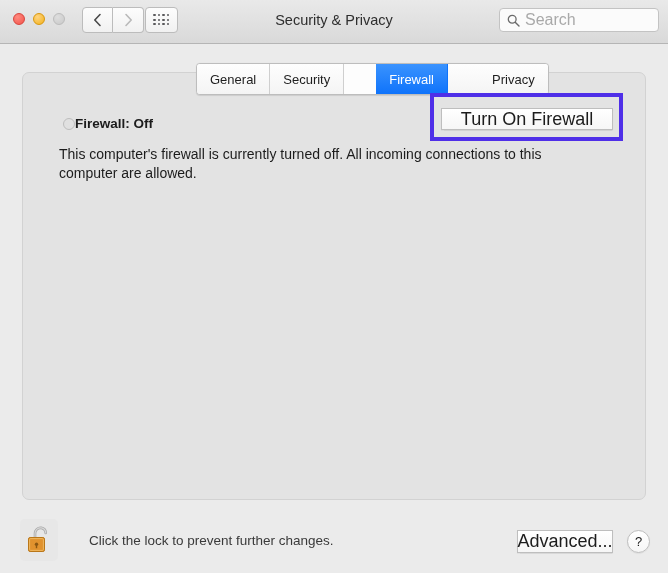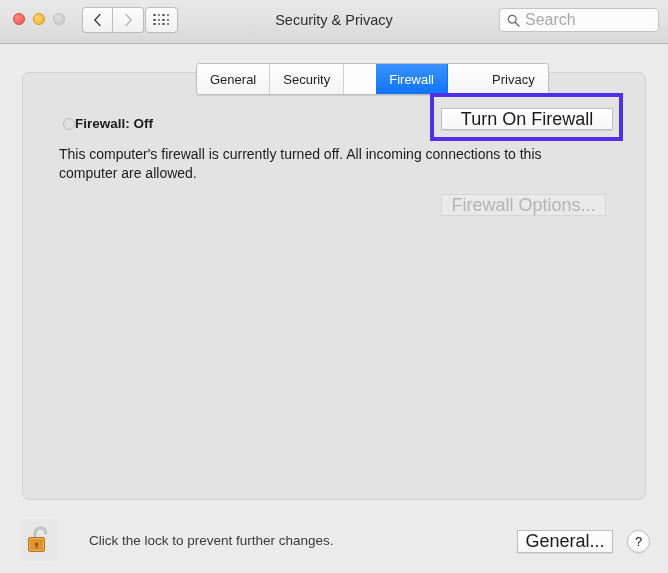--- a/index.html
+++ b/index.html
@@ -345,32 +345,31 @@
   </div>
 
   <div class="status-row">
     <span class="status-dot"></span>
     <span class="status-label">Firewall: Off</span>
   </div>
 
   <div class="description">This computer's firewall is currently turned off. All incoming connections to this computer are allowed.</div>
 
   <div class="btn btn-turn-on">Turn On Firewall</div>
-  <div class="btn disabled btn-fw-options">Firewall Options...</div>
 
   <div class="highlight-box"></div>
 
   <div class="lock-button">
     <svg width="26" height="30" viewBox="0 0 26 30">
       <path d="M9 13 V8.6 C9 4.9 12 2.4 15.3 2.9 C18 3.3 19.6 5.5 19.7 8" fill="none" stroke="#a8a8a8" stroke-width="2.6" stroke-linecap="round"></path>
       <path d="M9 13 V8.6 C9 4.9 12 2.4 15.3 2.9 C18 3.3 19.6 5.5 19.7 8" fill="none" stroke="#d8d8d8" stroke-width="1.1" stroke-linecap="round"></path>
       <rect x="2.5" y="12.5" width="16" height="14" rx="1.6" fill="#e0922e" stroke="#b97618" stroke-width="1"></rect>
       <rect x="3.6" y="13.6" width="13.8" height="11.8" rx="1" fill="none" stroke="#f3c06a" stroke-width="0.8"></rect>
       <circle cx="10.5" cy="19.2" r="1.7" fill="#8a5712"></circle>
       <rect x="9.8" y="19.2" width="1.4" height="4" fill="#8a5712"></rect>
     </svg>
   </div>
   <div class="lock-caption">Click the lock to prevent further changes.</div>
 
-  <div class="btn btn-advanced">General...</div>
+  <div class="btn btn-advanced">Advanced...</div>
   <div class="btn btn-help">?</div>
 
 </div>
 
 </body></html>

